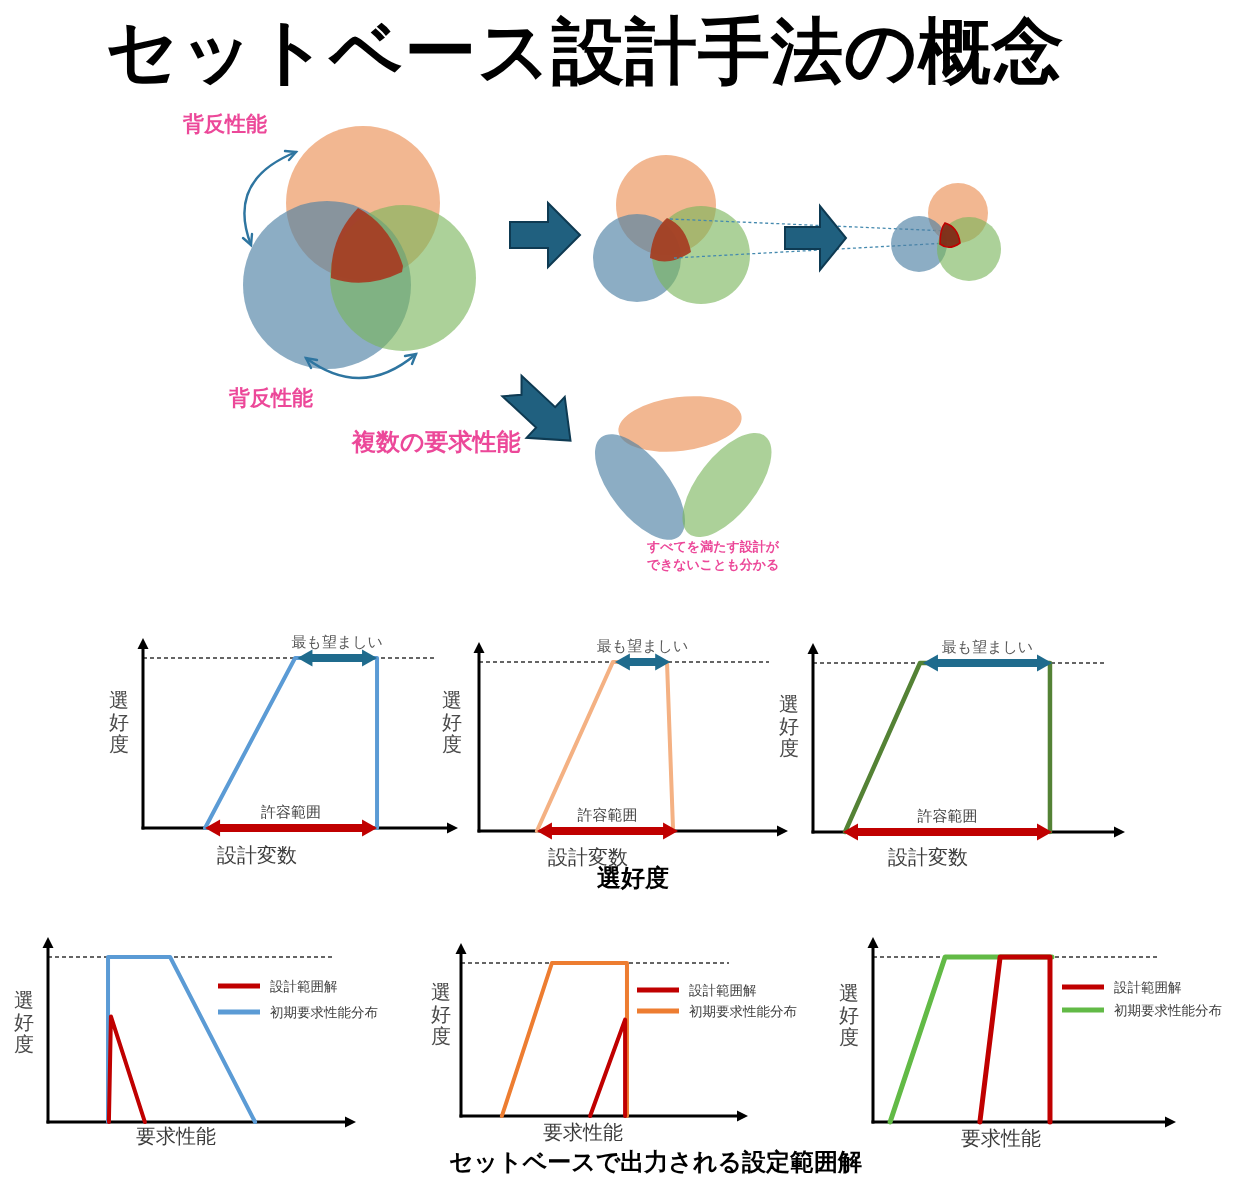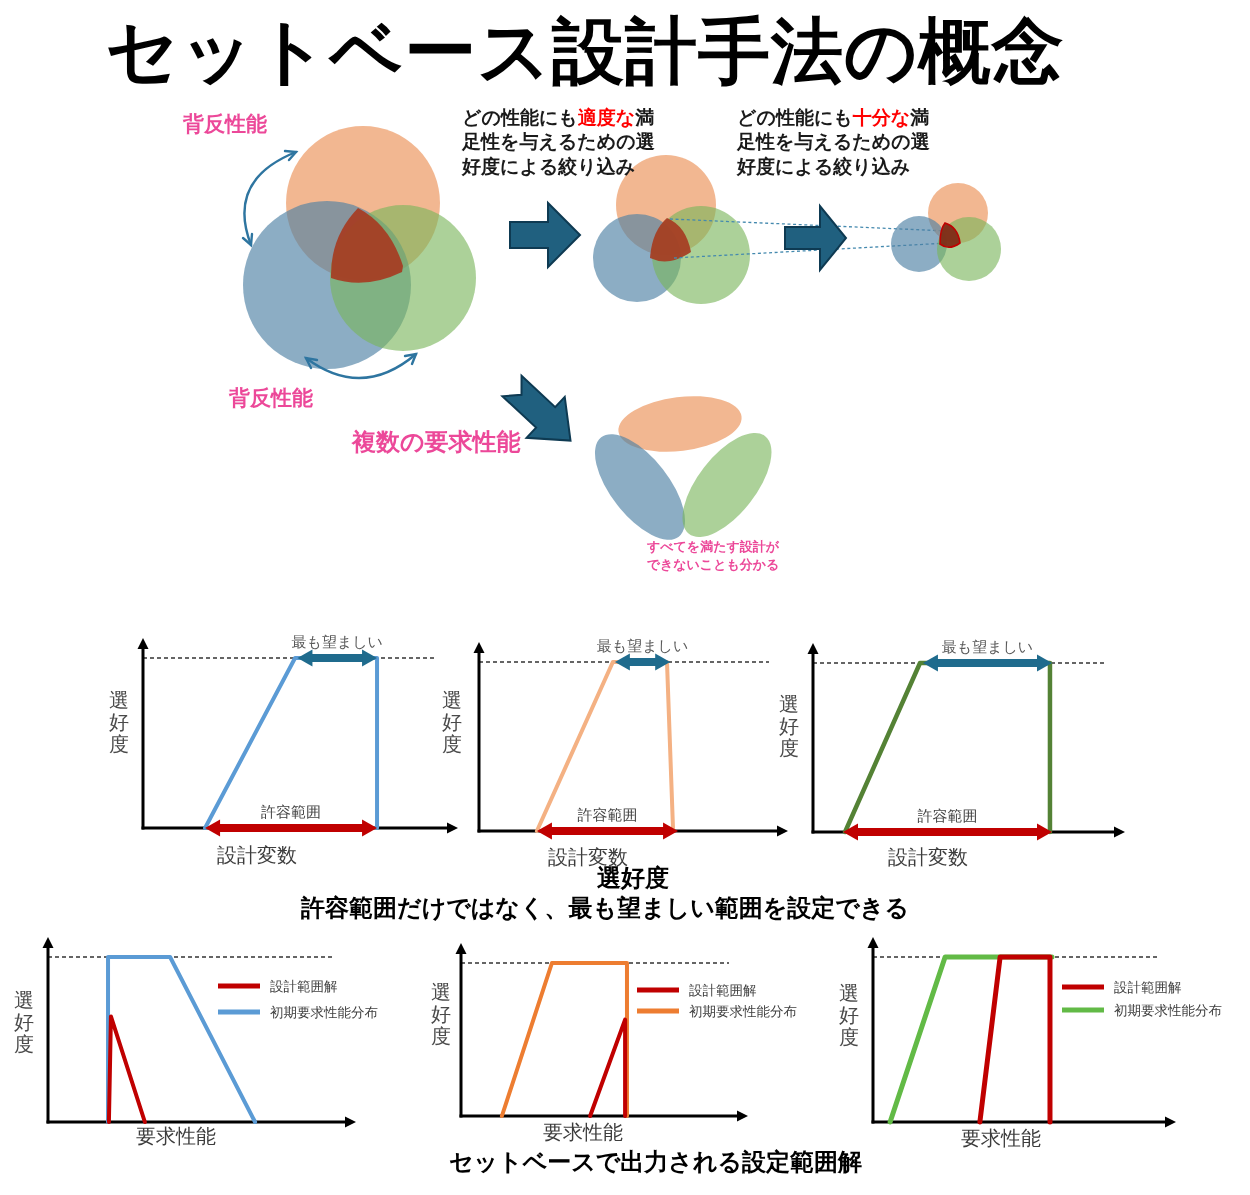--- a/index.html
+++ b/index.html
@@ -186,30 +186,23 @@
           <text x="1114" y="1015" font-size="13.5" fill="#404040">初期要求性能分布</text>
         </g>
       </g>
   </svg>
 
   <div class="txt title">セットベース設計手法の概念</div>
 
   <div class="txt lbl" style="left:183px;top:110px;">背反性能</div>
   <div class="txt lbl" style="left:229px;top:384px;">背反性能</div>
 
-  <div class="txt ann" style="left:462px;top:106px;">
-    <span>どの性能にも</span><span class="hl">適度な</span><span>満足性を与えるための選好度による絞り込み</span>
-  </div>
-
-  <div class="txt ann" style="left:737px;top:106px;">
-    <span>どの性能にも</span><span class="hl">十分な</span><span>満足性を与えるための選好度による絞り込み</span>
-  </div>
+
 
   <div class="txt mreq" style="left:352px;top:426px;">複数の要求性能</div>
 
   <div class="txt infeasible" style="left:570px;top:538px;">すべてを満たす設計が
 できないことも分かる</div>
 
   <div class="txt cap" style="top:862px;margin-left:28px;">選好度</div>
-  <div class="txt cap" style="top:892px;">許容範囲だけではなく、最も望ましい範囲を設定できる</div>
 
   <div class="txt cap" style="top:1146px;width:1215px;padding-left:48px;">セットベースで出力される設定範囲解</div>
 </div>
 
 </body></html>

